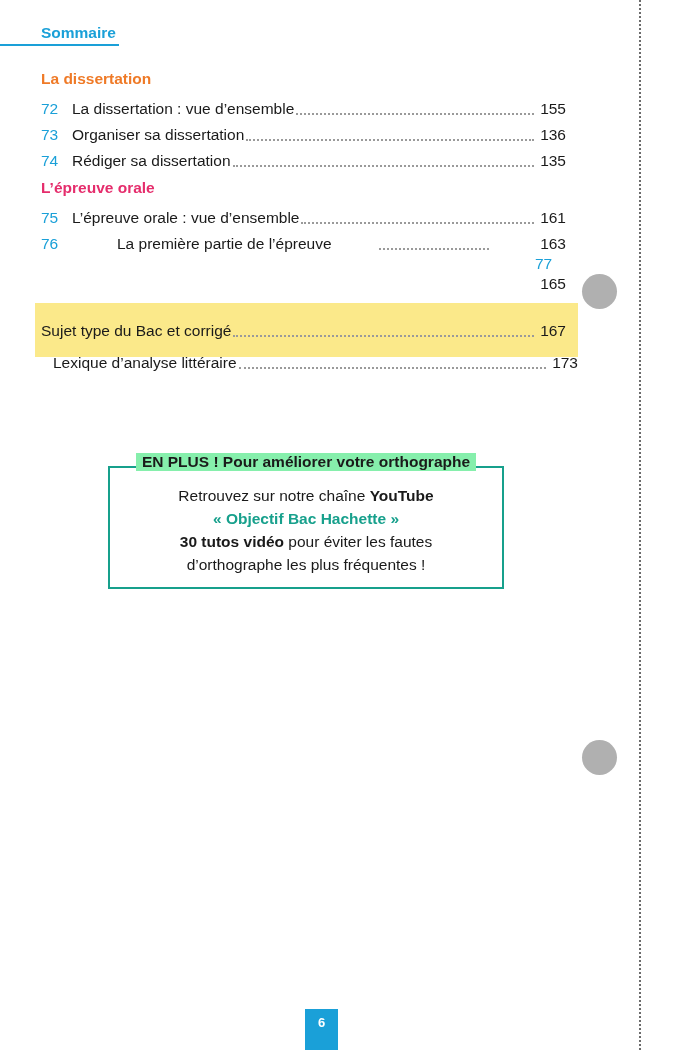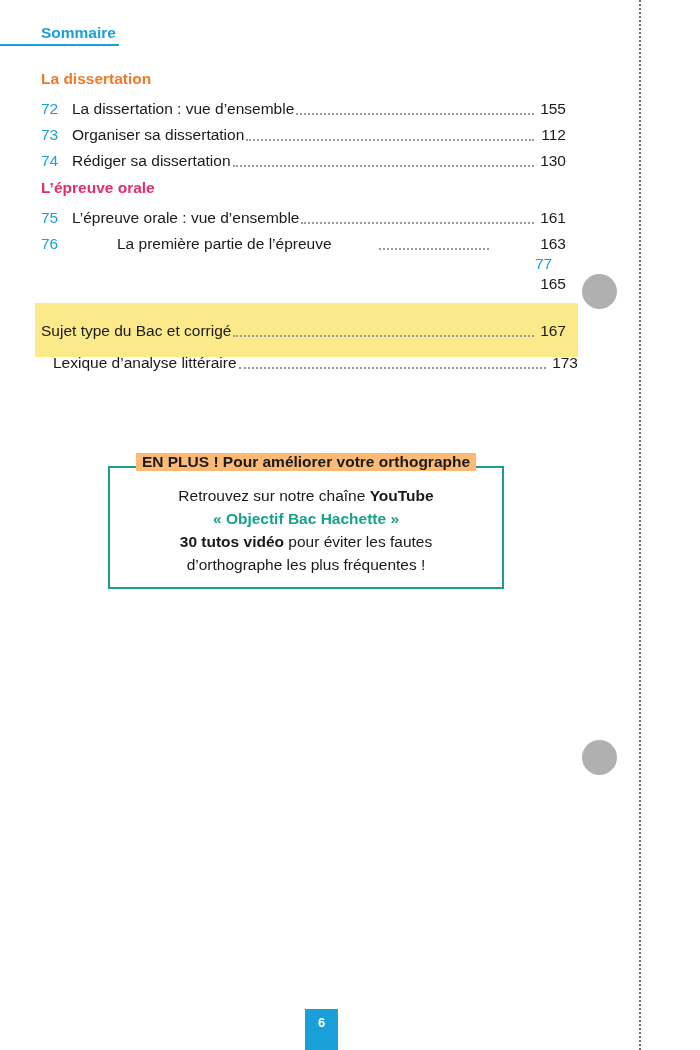--- a/index.html
+++ b/index.html
@@ -21,21 +21,21 @@
 
     .highlight { position: absolute; left: 35px; top: 303px; width: 543px; height: 54px; background: #fbe98a; }
     .hl-row { left: 41px; width: 525px; }
 
     .gray-dot { position: absolute; width: 35px; height: 35px; border-radius: 50%; background: #b0b0b0; left: 582px; }
 
     .dotted-line { position: absolute; left: 639px; top: 0; width: 2px; height: 1050px; border-left: 2px dotted #6b6b6b; }
 
     .promo-box { position: absolute; left: 108px; top: 466px; width: 396px; height: 123px; border: 2.5px solid #17a08c; }
     .promo-title-wrap { position: absolute; left: 0; right: 0; top: -15px; text-align: center; }
-    .promo-title { display: inline-block; background: #fdba74; padding: 0 6px; font-size: 15.5px; font-weight: bold; color: #1a1a1a; }
+    .promo-title { display: inline-block; background: #86efac; padding: 0 6px; font-size: 15.5px; font-weight: bold; color: #1a1a1a; }
     .promo-body { position: absolute; left: 0; right: 0; top: 16px; text-align: center; font-size: 15.5px; line-height: 23px; }
     .promo-body .bold { font-weight: bold; }
     .promo-body .teal { color: #17a08c; font-weight: bold; }
 
     .page-num-box { position: absolute; left: 305px; top: 1009px; width: 33px; height: 41px; background: #1aa0d8; color: #fff; font-weight: bold; font-size: 13px; text-align: center; padding-top: 6px; }
   </style>
 </head>
 <body>
 
 <div class="header">
@@ -47,27 +47,27 @@
 <div class="toc-row" style="top:94px;">
   <span class="toc-num">72</span>
   <span class="toc-label">La dissertation : vue d’ensemble</span>
   <span class="toc-dots"></span>
   <span class="toc-page">155</span>
 </div>
 <div class="toc-row" style="top:120px;">
   <span class="toc-num">73</span>
   <span class="toc-label">Organiser sa dissertation</span>
   <span class="toc-dots"></span>
-  <span class="toc-page">112</span>
+  <span class="toc-page">136</span>
 </div>
 <div class="toc-row" style="top:146px;">
   <span class="toc-num">74</span>
   <span class="toc-label">Rédiger sa dissertation</span>
   <span class="toc-dots"></span>
-  <span class="toc-page">130</span>
+  <span class="toc-page">135</span>
 </div>
 
 <div class="section-title sec2">L’épreuve orale</div>
 
 <div class="toc-row" style="top:203px;">
   <span class="toc-num">75</span>
   <span class="toc-label">L’épreuve orale : vue d’ensemble</span>
   <span class="toc-dots"></span>
   <span class="toc-page">161</span>
 </div>

